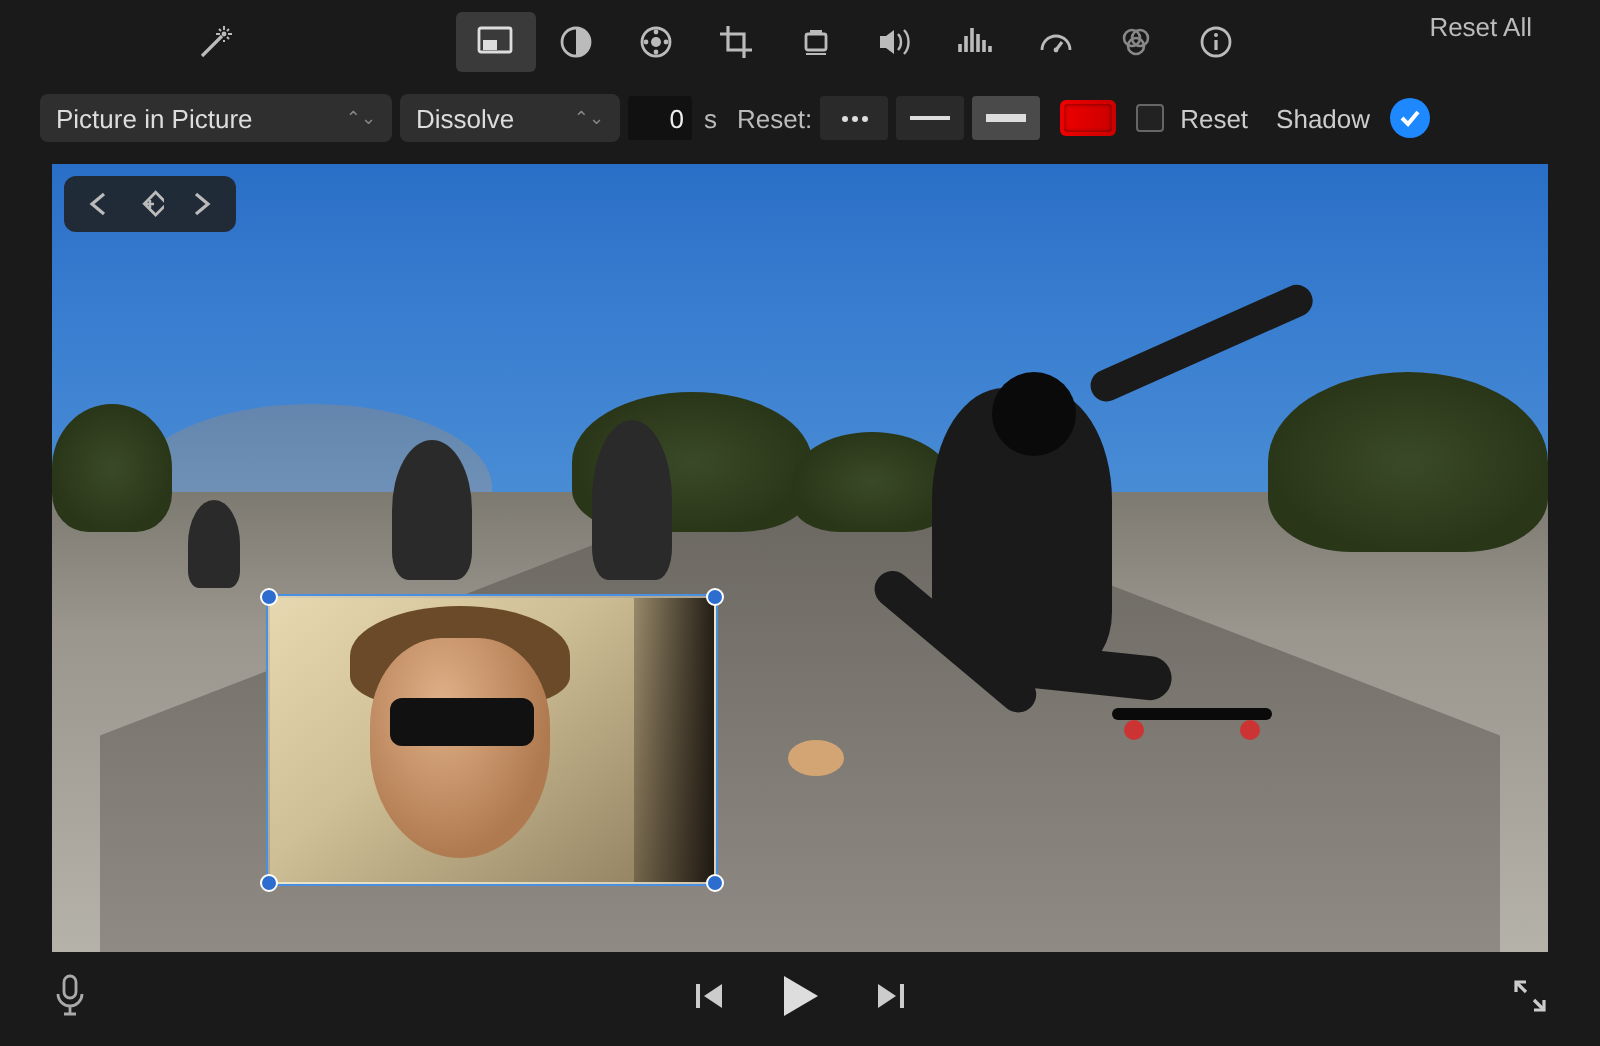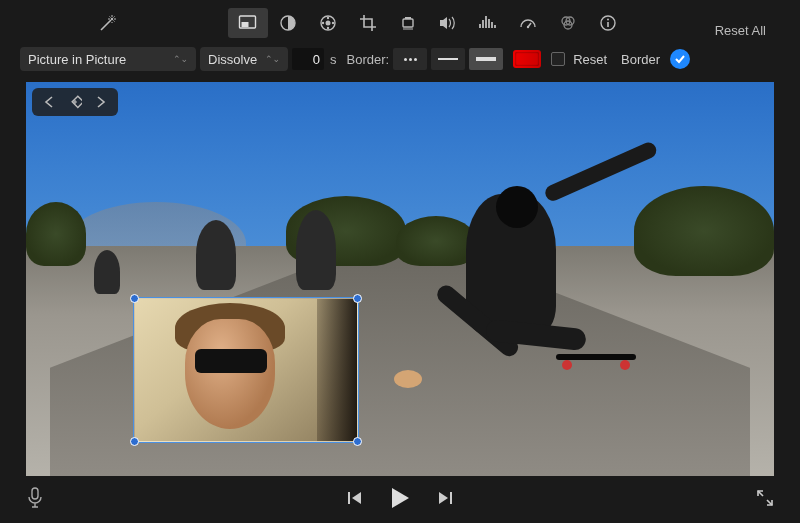--- a/index.html
+++ b/index.html
@@ -7,21 +7,21 @@
     width: 800px;
     height: 523px;
     background: #1a1a1a;
     font-family: -apple-system, "Helvetica Neue", Arial, sans-serif;
     color: #ccc;
     font-size: 13px;
     overflow: hidden;
   }
   .top-toolbar {
     display: flex;
-    align-items: flex-end;
+    align-items: flex-start;
     padding: 6px 20px 4px 20px;
     height: 42px;
   }
   .magic-icon { margin-left: 68px; margin-right: 20px; }
   .tool-icons { display: flex; align-items: center; gap: 0; margin-left: 80px; }
   .tool-btn {
     width: 40px; height: 30px;
     display: flex; align-items: center; justify-content: center;
     cursor: pointer;
   }
@@ -43,21 +43,21 @@
     height: 24px;
     display: flex; align-items: center;
     padding: 0 8px;
     color: #ddd;
     font-size: 13px;
     cursor: pointer;
     position: relative;
   }
   .dropdown .chev { margin-left: auto; font-size: 9px; color: #888; }
   .dd1 { width: 176px; }
-  .dd2 { width: 88px; }
+  .dd2 { width: 110px; }
   .num-field {
     width: 32px; height: 22px;
     background: #111; color: #eee;
     text-align: right; padding-right: 4px;
     font-size: 13px;
     display: flex; align-items: center; justify-content: flex-end;
     border-radius: 2px;
   }
   .label-s { color: #bbb; font-size: 13px; margin-left: 2px; }
   .border-opt {
@@ -304,38 +304,38 @@
   <div class="dropdown dd1">
     <span>Picture in Picture</span>
     <span class="chev">⌃⌄</span>
   </div>
   <div class="dropdown dd2">
     <span>Dissolve</span>
     <span class="chev">⌃⌄</span>
   </div>
   <div class="num-field">0</div>
   <span class="label-s">s</span>
-  <span class="label-s" style="margin-left:6px">Border:</span>
+  <span class="label-s" style="margin-left:6px">Reset:</span>
   <div class="border-opt">
     <div class="dots-sample">
         <span></span>
         <span></span>
         <span></span>
       </div>
   </div>
   <div class="border-opt">
     <div class="line-sample" style="height:1.5px"></div>
   </div>
   <div class="border-opt sel">
     <div class="line-sample" style="height:4px"></div>
   </div>
   <div class="color-well"></div>
   <div class="checkbox"></div>
   <span>Reset</span>
-  <span style="margin-left:10px; cursor:pointer">Border</span>
+  <span style="margin-left:10px; cursor:pointer">Shadow</span>
   <div class="apply-badge">
     <svg width="12" height="12" viewBox="0 0 12 12">
         <path d="M2 6l3 3 5-6" stroke="#fff" stroke-width="2" fill="none"></path>
       </svg>
   </div>
 </div>
 
 <div class="viewer">
   <div class="bg-sky"></div>
   <div class="mountain m1"></div>

